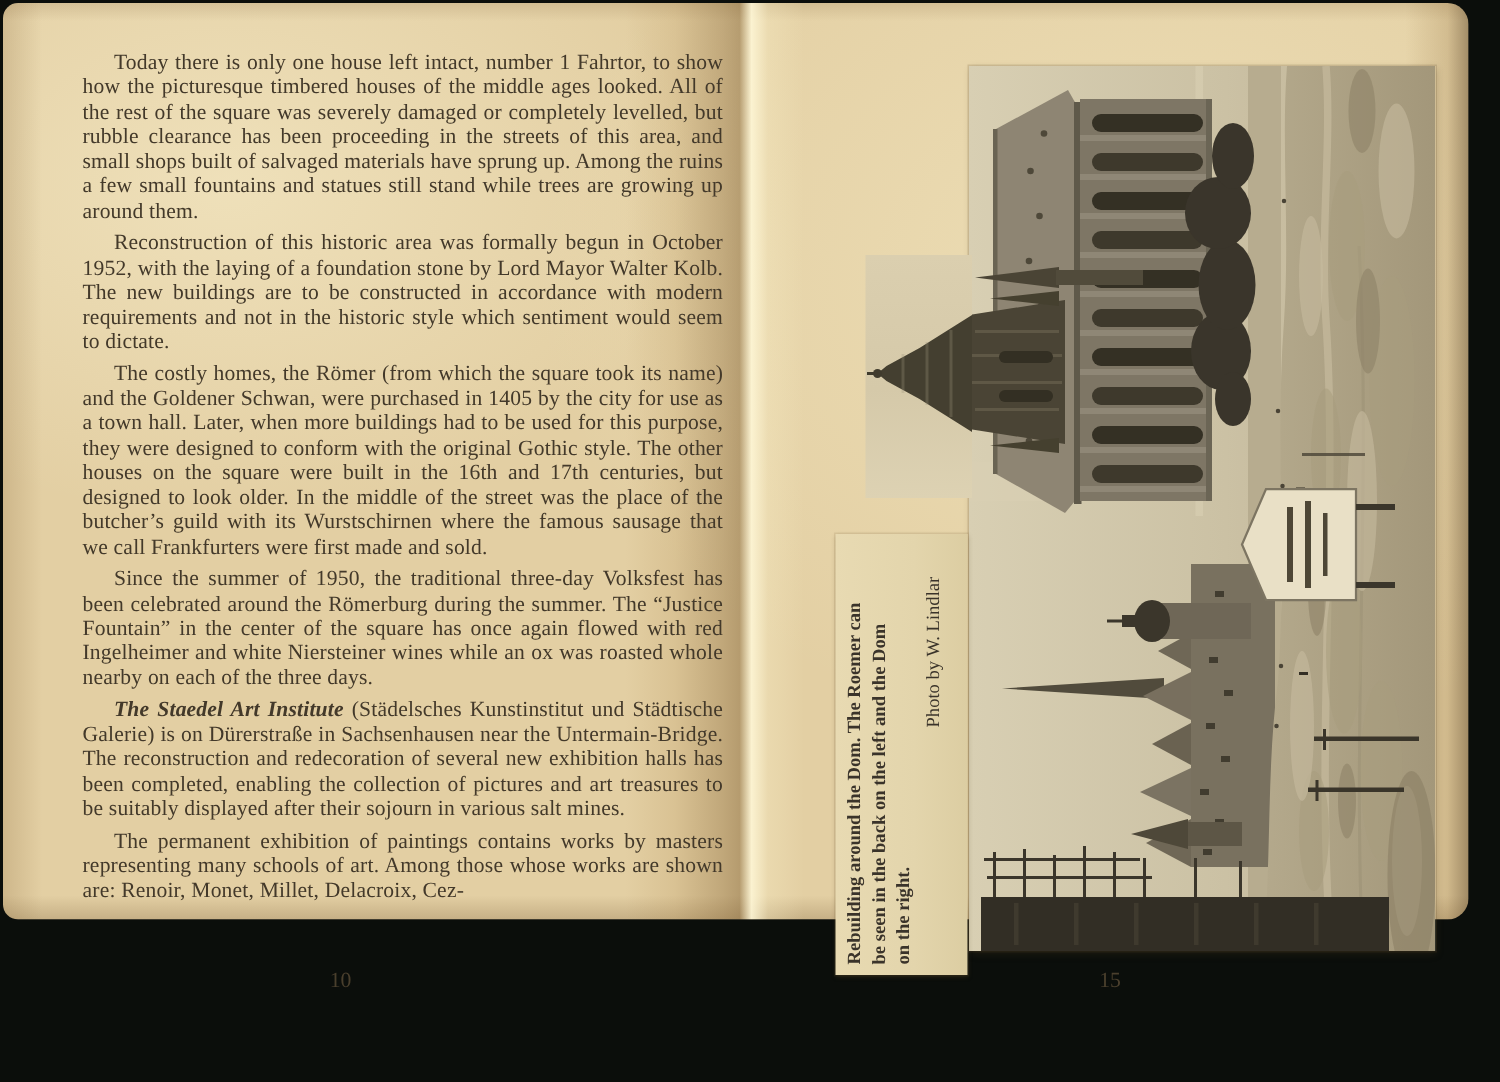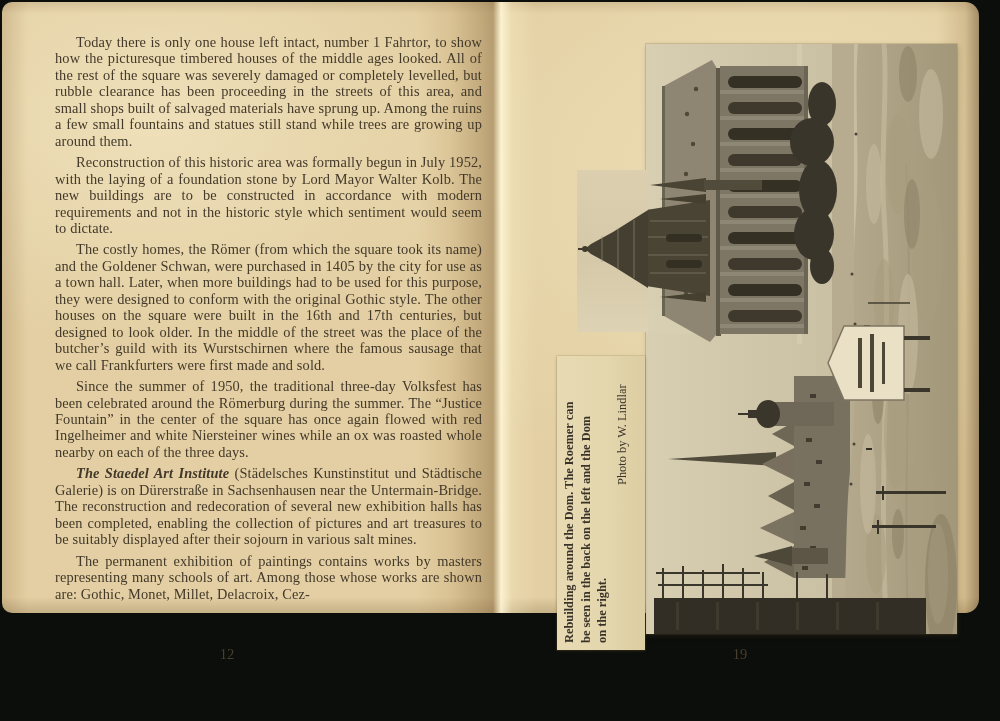--- a/index.html
+++ b/index.html
@@ -47,27 +47,27 @@
   .credit{font-size:12.4px;line-height:16px;margin:3px 0 0 158px;white-space:nowrap;}
 </style>
 </head>
 <body>
 
 <div class="stage">
   <div class="book">
 
     <div class="text-col">
         <p class="para"><span>Today there is only one house left intact, number 1 Fahrtor, to show how the picturesque timbered houses of the middle ages looked. All of the rest of the square was severely damaged or completely levelled, but rubble clearance has been proceeding in the streets of this area, and small shops built of salvaged materials have sprung up. Among the ruins a few small fountains and statues still stand while trees are growing up around them.</span></p>
-        <p class="para"><span>Reconstruction of this historic area was formally begun in July 1952, with the laying of a foundation stone by Lord Mayor Walter Kolb. The new buildings are to be constructed in accordance with modern requirements and not in the historic style which sentiment would seem to dictate.</span></p>
+        <p class="para"><span>Reconstruction of this historic area was formally begun in October 1952, with the laying of a foundation stone by Lord Mayor Walter Kolb. The new buildings are to be constructed in accordance with modern requirements and not in the historic style which sentiment would seem to dictate.</span></p>
         <p class="para"><span>The costly homes, the </span><span class="it">Römer</span><span> (from which the square took its name) and the </span><span class="it">Goldener Schwan</span><span>, were purchased in 1405 by the city for use as a town hall. Later, when more buildings had to be used for this purpose, they were designed to conform with the original Gothic style. The other houses on the square were built in the 16th and 17th centuries, but designed to look older. In the middle of the street was the place of the butcher’s guild with its </span><span class="it">Wurstschirnen</span><span> where the famous sausage that we call Frankfurters were first made and sold.</span></p>
         <p class="para"><span>Since the summer of 1950, the traditional three-day </span><span class="it">Volksfest</span><span> has been celebrated around the </span><span class="it">Römerburg</span><span> during the summer. The “Justice Fountain” in the center of the square has once again flowed with red </span><span class="it">Ingelheimer</span><span> and white </span><span class="it">Niersteiner</span><span> wines while an ox was roasted whole nearby on each of the three days.</span></p>
         <p class="para"><span class="bd">The Staedel Art Institute </span><span class="it">(Städelsches Kunstinstitut und Städtische Galerie)</span><span> is on Dürerstraße in Sachsenhausen near the Untermain-Bridge. The reconstruction and redecoration of several new exhibition halls has been completed, enabling the collection of pictures and art treasures to be suitably displayed after their sojourn in various salt mines.</span></p>
-        <p class="para"><span>The permanent exhibition of paintings contains works by masters representing many schools of art. Among those whose works are shown are: Gothic, Monet, Millet, Delacroix, Cez-</span></p>
+        <p class="para"><span>The permanent exhibition of paintings contains works by masters representing many schools of art. Among those whose works are shown are: Renoir, Monet, Millet, Delacroix, Cez-</span></p>
       </div>
-    <div class="pagenum pagenum-left">12</div>
+    <div class="pagenum pagenum-left">10</div>
 
     <div class="photo">
       <div class="photo-rot">
         <svg viewBox="0 0 590 311" preserveAspectRatio="none">
           <defs>
             <linearGradient id="sky" x1="0" y1="0" x2="0" y2="1">
               <stop offset="0" stop-color="#d8cfb3"></stop>
               <stop offset="0.55" stop-color="#cbc1a4"></stop>
               <stop offset="1" stop-color="#beb296"></stop>
             </linearGradient>
@@ -254,15 +254,15 @@
       <div class="cap-rot">
         <div>
             <div class="cap-line">Rebuilding around the Dom.  The Roemer can</div>
             <div class="cap-line">be seen in the back on the left and the Dom</div>
             <div class="cap-line">on the right.</div>
           </div>
         <div class="credit">Photo by W. Lindlar</div>
       </div>
     </div>
 
-    <div class="pagenum pagenum-right">19</div>
+    <div class="pagenum pagenum-right">15</div>
   </div>
 </div>
 
 </body></html>

